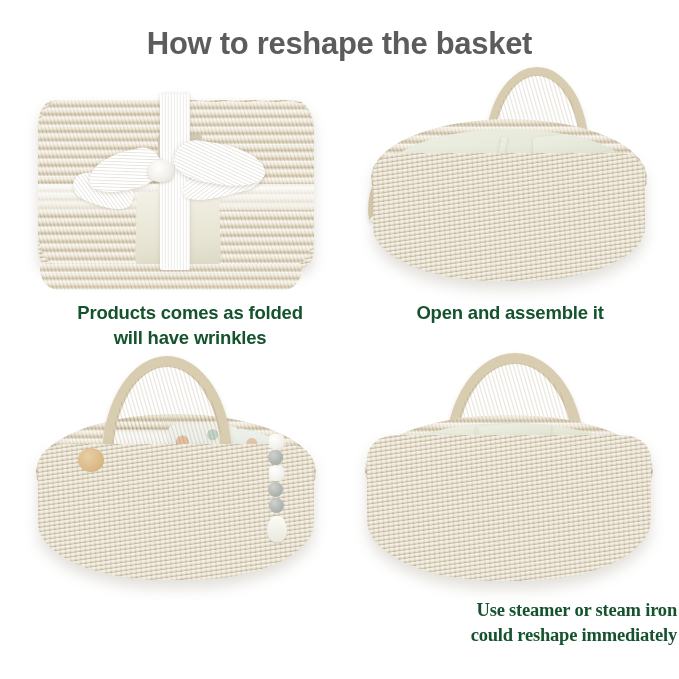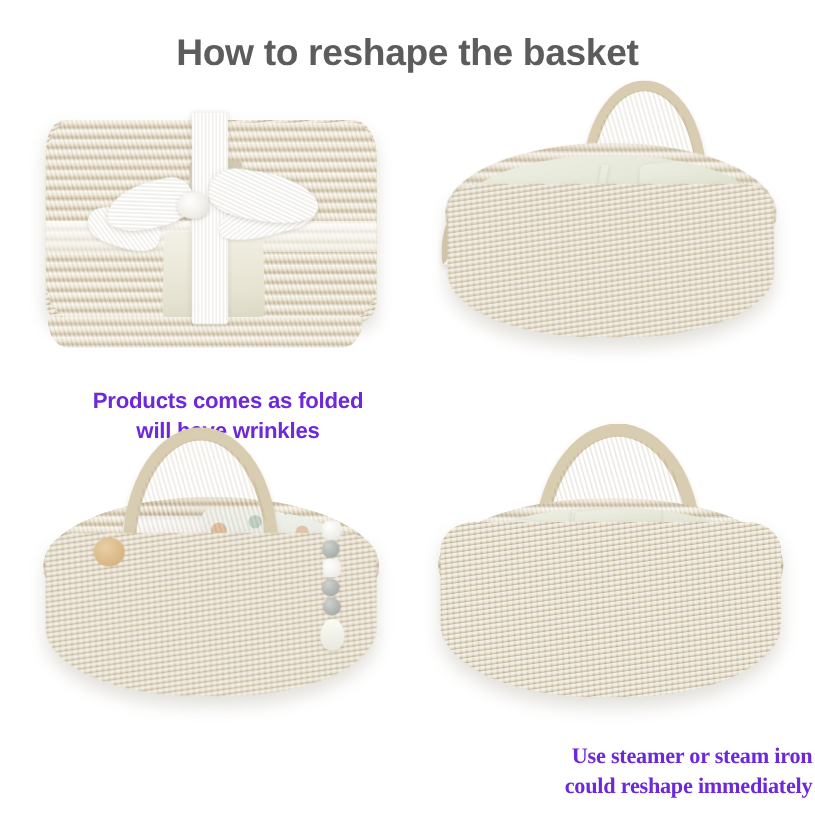--- a/index.html
+++ b/index.html
@@ -46,27 +46,26 @@
   .cell-br { left: 345px; top: 345px; width: 330px; height: 245px; }
 
   .photo {
     position: absolute;
     inset: 0;
   }
 
   
   .caption {
     position: absolute;
-    color: #6d28d9;
+    color: #14532d;
     font-size: 18.5px;
     font-weight: bold;
     line-height: 25px;
     letter-spacing: -0.2px;
     white-space: pre-line;
-    margin-top: 21px;
   }
   .cap-tl { left: 30px;  top: 300px; width: 320px; text-align: center; }
   .cap-tr { left: 355px; top: 300px; width: 310px; text-align: center; }
   .cap-bl { left: 18px;  top: 598px; width: 340px; text-align: center; }
   .cap-br { left: 362px; top: 598px; width: 315px; text-align: right; font-family: Liberation Serif, serif; }
 
   
   .rope-fill {
     background-color: #d8cdb2;
     background-image:
@@ -430,20 +429,21 @@
         <div class="basket-inner lining tr-inner">
           <div class="divider" style="left:112px; top:8px; width:6px; height:74px; transform:skewX(-10deg);"></div>
           <div class="divider" style="left:150px; top:4px; width:82px; height:62px; border-radius:4px; transform:skewY(-7deg);"></div>
           <div class="divider" style="left:58px; top:34px; width:70px; height:50px; border-radius:4px; transform:skewY(9deg);"></div>
         </div>
 
         <div class="basket-body rope-fill tr-body"></div>
       </div>
     </div>
   </div>
+  <div class="caption cap-tr">Open and assemble it</div>
 
   <div class="cell cell-bl">
     <div class="photo">
       <div class="basket bl-basket">
 
         <div class="basket-rim rope-coils bl-rim"></div>
 
         <div class="bl-fill">
           <div class="item item-wood"></div>
           <div class="item item-muslin"></div>

